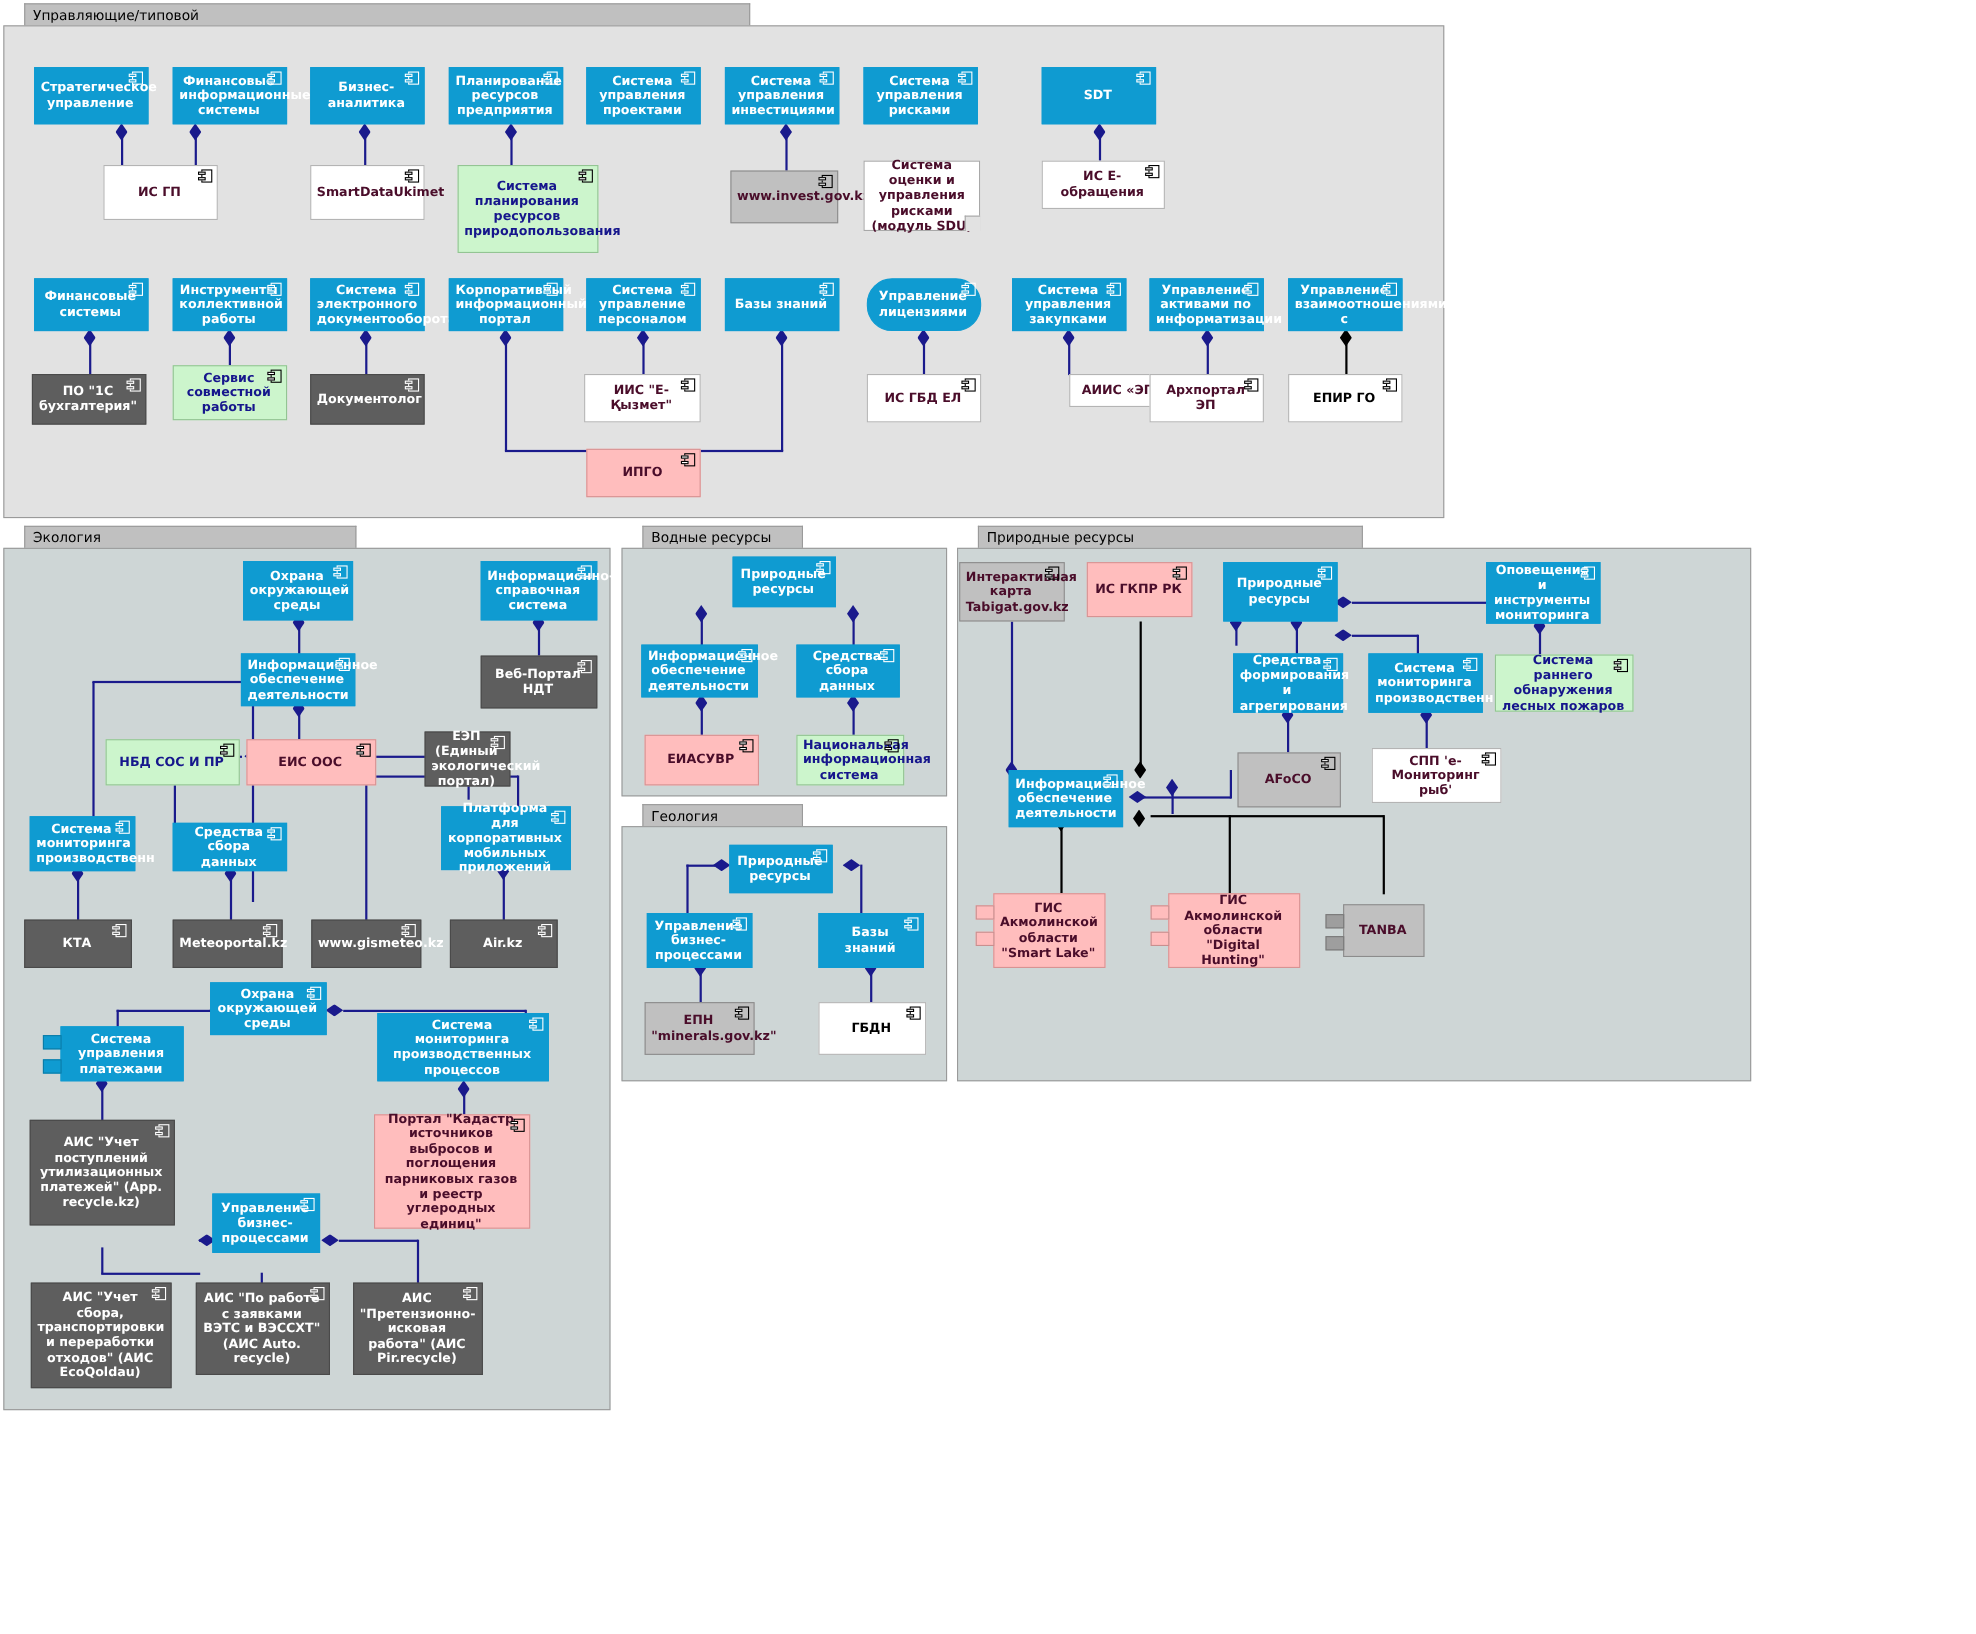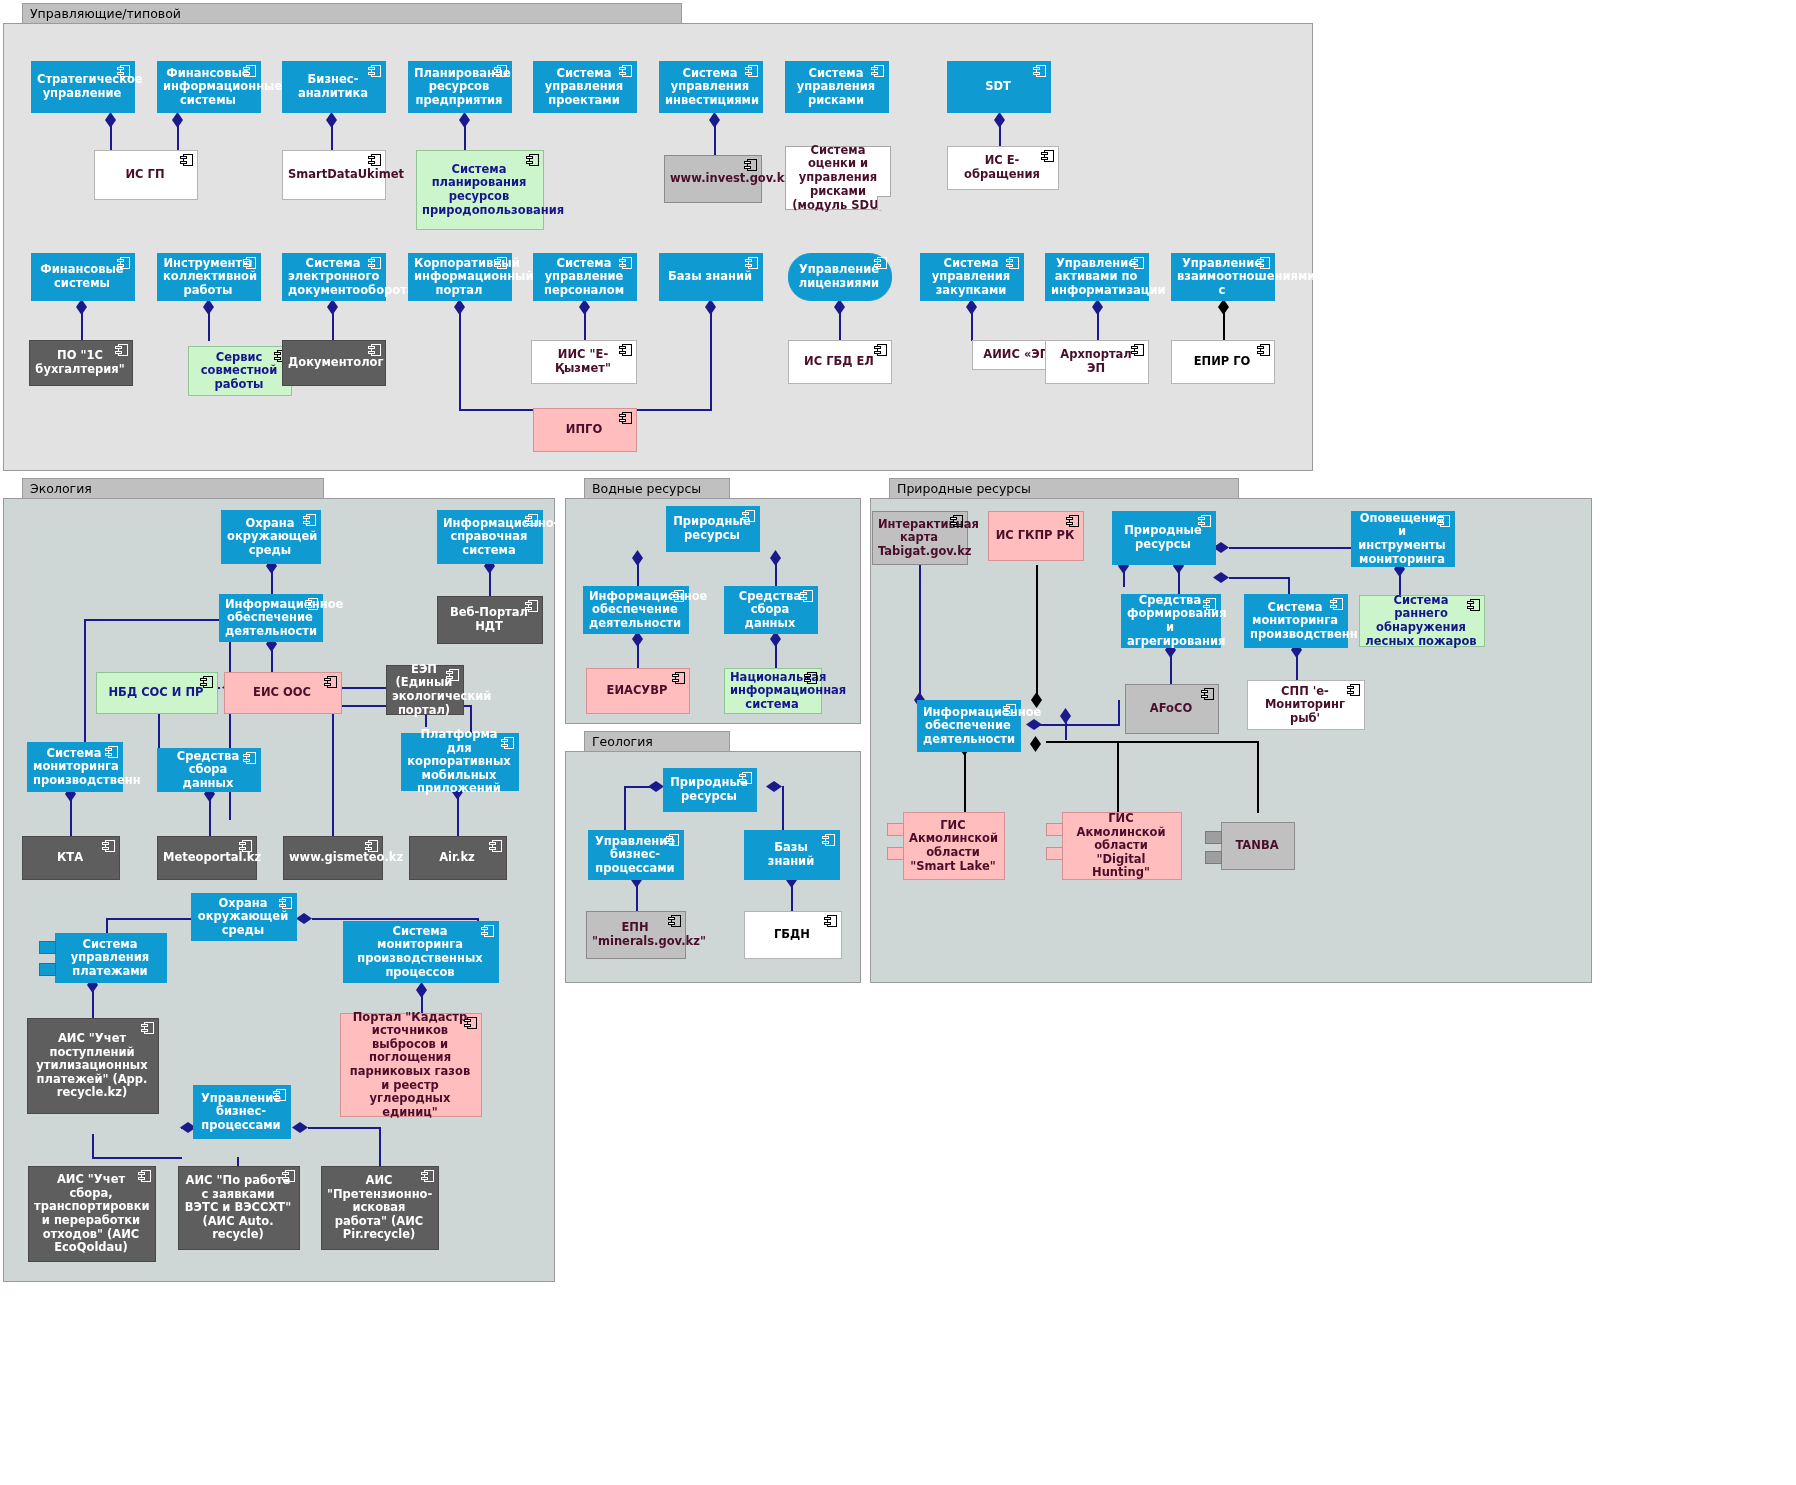--- a/index.html
+++ b/index.html
@@ -291,21 +291,21 @@
     </div>
 
   <div class="node c-gray" style="left:29px;top:340px;width:104px;height:46px;">
     <span class="uml wg">
         <span class="body"></span>
         <span class="t1"></span>
         <span class="t2"></span>
       </span>
     <span class="lbl">ПО "1С бухгалтерия"</span>
     </div>
-  <div class="node c-green" style="left:157px;top:346px;width:104px;height:50px;margin-left:31px;">
+  <div class="node c-green" style="left:157px;top:332px;width:104px;height:50px;">
     <span class="uml">
         <span class="body"></span>
         <span class="t1"></span>
         <span class="t2"></span>
       </span>
     <span class="lbl">Сервис совместной работы</span>
     </div>
   <div class="node c-gray" style="left:282px;top:340px;width:104px;height:46px;">
     <span class="uml wg">
         <span class="body"></span>

